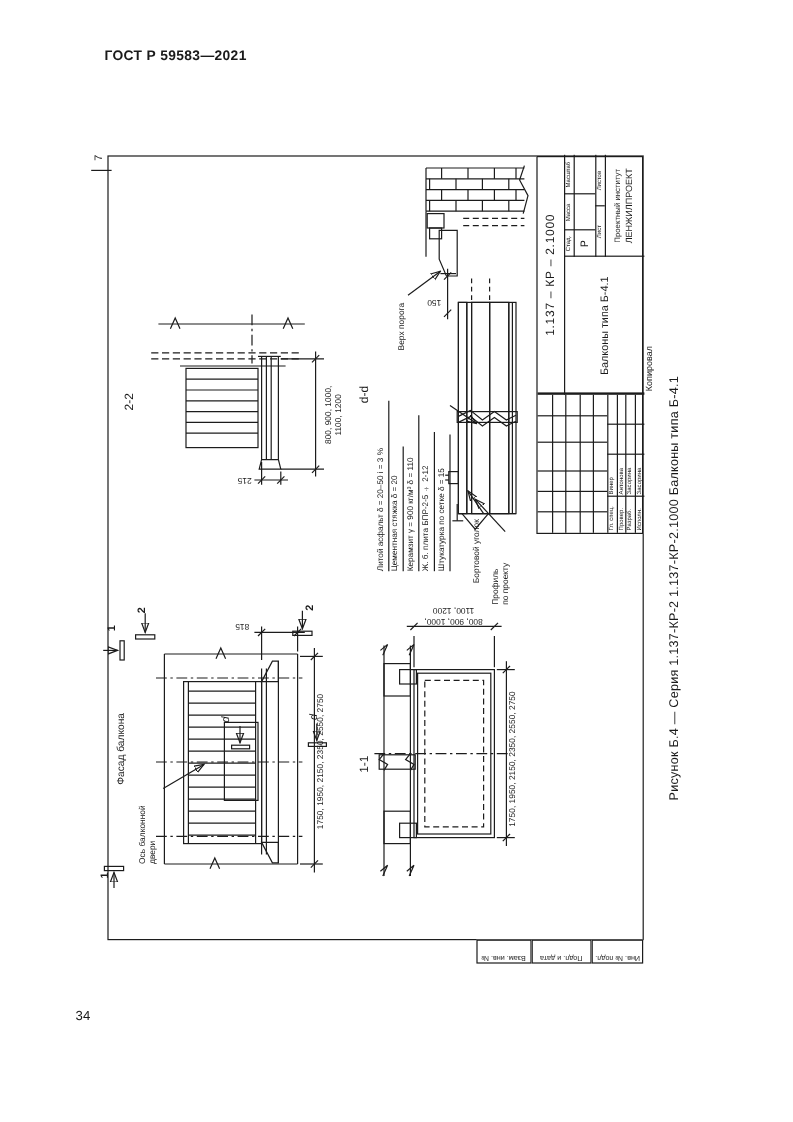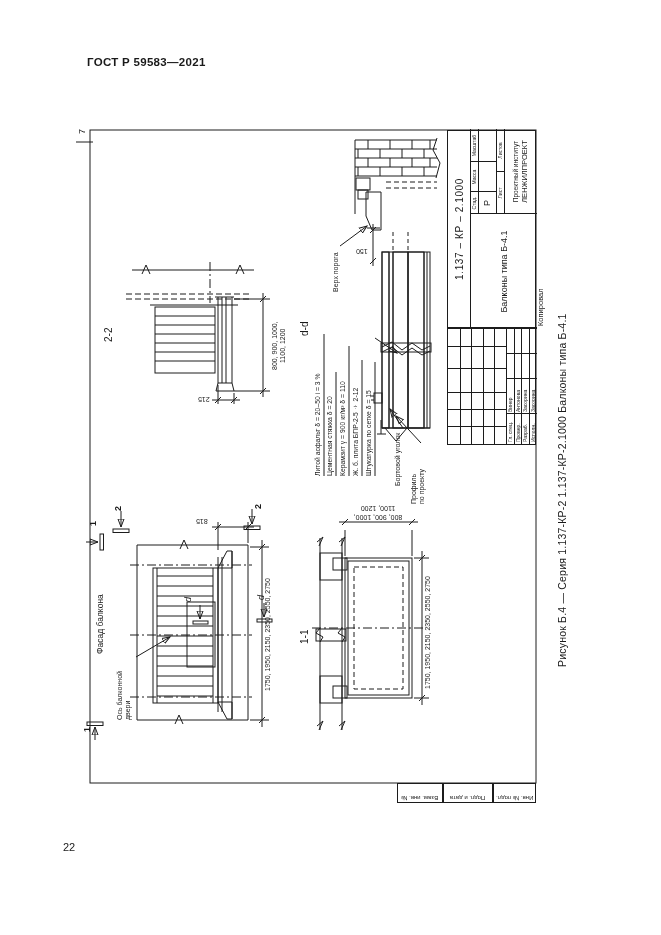--- a/index.html
+++ b/index.html
@@ -254,22 +254,22 @@
     <line x1="339" y1="522" x2="418" y2="522"></line>
     <line x1="342" y1="525" x2="348" y2="519"></line>
     <line x1="409" y1="525" x2="415" y2="519"></line>
     <line x1="414" y1="558" x2="429" y2="558"></line>
     <line x1="414" y1="698" x2="429" y2="698"></line>
     <line x1="422" y1="551" x2="422" y2="705"></line>
     <line x1="419" y1="561" x2="425" y2="555"></line>
     <line x1="419" y1="701" x2="425" y2="695"></line>
   </svg>
 
-  <div class="hdr" style="left:63px;top:56px;padding-left:24px;">ГОСТ Р 59583—2021</div>
-  <div class="pagenum" style="left:63px;top:841px;">22</div>
+  <div class="hdr" style="left:63px;top:41px;padding-left:24px;">ГОСТ Р 59583—2021</div>
+  <div class="pagenum" style="left:63px;top:841px;">34</div>
   <div class="v" style="left:77px;top:129px;font-size:9px;">7</div>
 
   <div class="v" style="left:103px;top:308px;height:34px;font-size:10px;">2-2</div>
   <div class="v multi ctr" style="left:271px;top:296px;height:100px;font-size:7px;">
     <span>800, 900, 1000,</span>
     <span>1100, 1200</span>
   </div>
   <div class="ud" style="left:198px;top:396px;font-size:7px;">215</div>
 
   <div class="v" style="left:299px;top:306px;height:30px;font-size:10px;">d-d</div>

